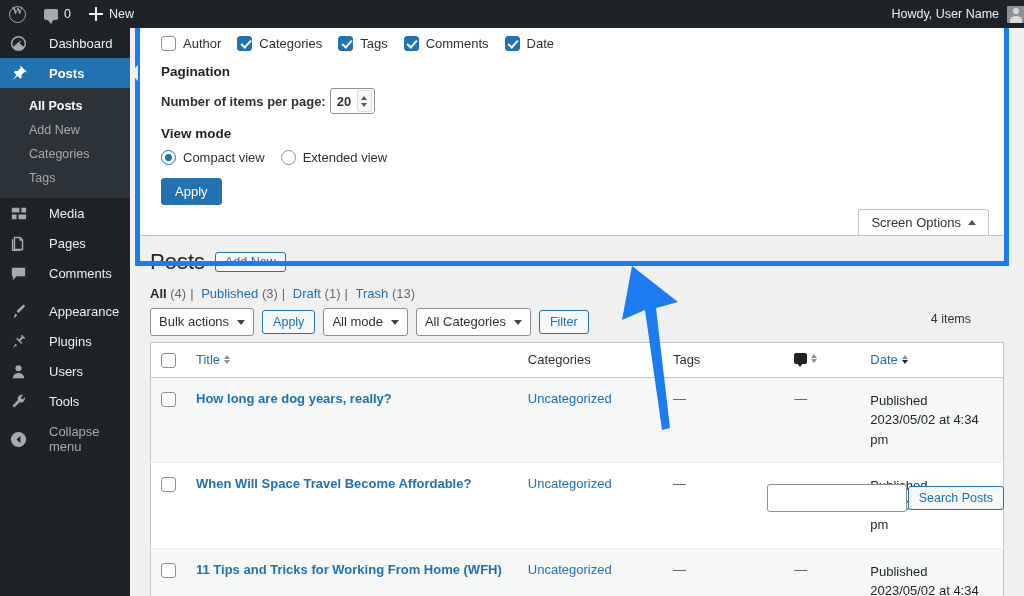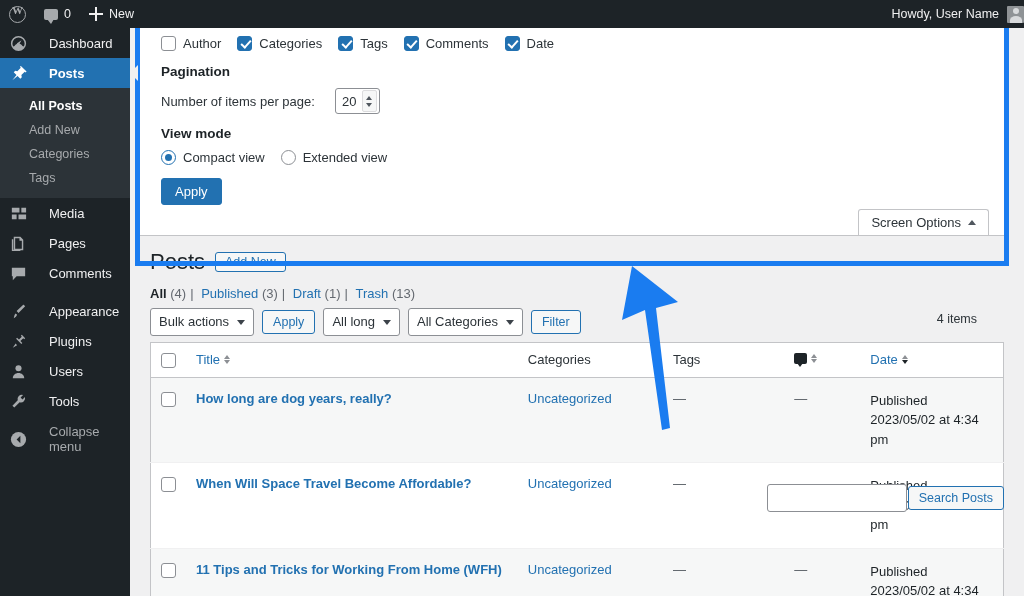--- a/index.html
+++ b/index.html
@@ -124,21 +124,21 @@
     width:15px; height:15px; flex:0 0 15px;
     border:1px solid #8c8f94; border-radius:3px; background:#fff;
     position:relative;
   }
   .cb.on { background:#2271b1; border-color:#2271b1; }
   .cb.on::after {
     content:""; position:absolute; left:4.6px; top:1.2px;
     width:4px; height:8px; border:solid #fff;
     border-width:0 2px 2px 0; transform:rotate(42deg);
   }
-  .pag-row { display:flex; align-items:center; gap:20px; margin-bottom:12px; }
+  .pag-row { display:flex; align-items:center; gap:4px; margin-bottom:12px;font-weight:bold; }
   .pag-label { font-size:13px; color:#2c3338; }
   .num-input {
     width:45px; height:26px; border:1px solid #8c8f94; border-radius:3px;
     background:#fff; display:flex; align-items:center;
     padding:0 2px 0 6px; font-size:13px; color:#2c3338;
   }
   .num-val { flex:1; }
   .spin {
     width:15px; height:22px; background:#f6f7f7; border:1px solid #dcdcde;
     border-radius:2px; display:flex; flex-direction:column;
@@ -228,21 +228,21 @@
     background:#fff; display:inline-flex; align-items:center;
     padding:0 24px 0 8px; font-size:13px; color:#2c3338;
     position:relative; cursor:pointer;
   }
   .sel::after {
     content:""; position:absolute; right:8px; top:11px;
     width:0; height:0; border-left:4.5px solid transparent;
     border-right:4.5px solid transparent; border-top:5.5px solid #3c434a;
   }
   .items-count {
-    position:absolute; right:27px; top:4px;
+    position:absolute; right:33px; top:4px;
     font-size:12.5px; color:#2c3338;
   }
 
   
   table.wp-list {
     width:854px; border-collapse:collapse; background:#fff;
     border:1px solid #c3c4c7; font-size:13px;
   }
   table.wp-list thead th, table.wp-list tfoot th {
     background:#fff; text-align:left; font-weight:400;
@@ -431,21 +431,21 @@
     </ul>
 
     <div class="search-box" style="top:242px;">
       <input class="search-input" type="text" placeholder="" style="">
       <button class="btn-secondary">Search Posts</button>
     </div>
 
     <div class="tablenav">
       <div class="sel">Bulk actions</div>
       <button class="btn-secondary">Apply</button>
-      <div class="sel">All long</div>
+      <div class="sel">All mode</div>
       <div class="sel">All Categories</div>
       <button class="btn-secondary">Filter</button>
       <span class="items-count">4 items</span>
     </div>
 
     <table class="wp-list">
       <thead>
         <tr>
           <th class="col-cb">
             <span class="cb-sm"></span>

